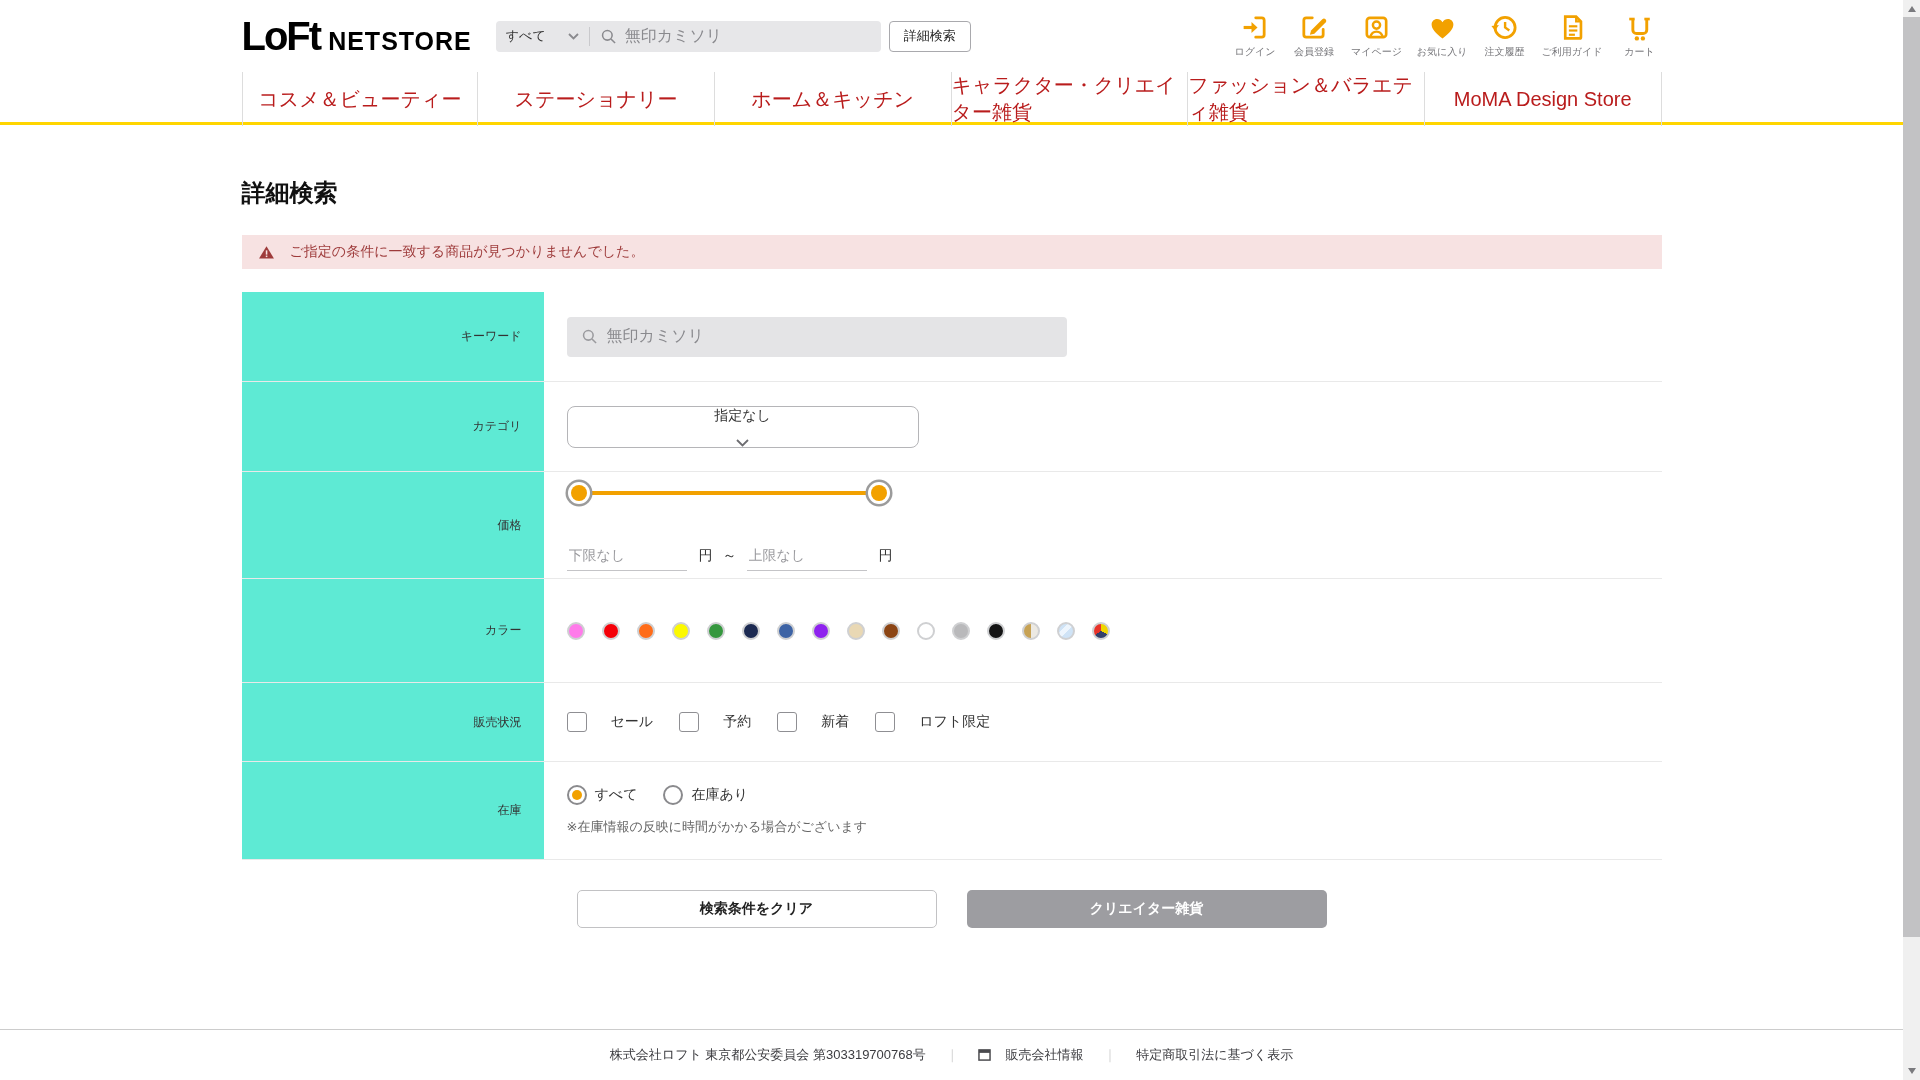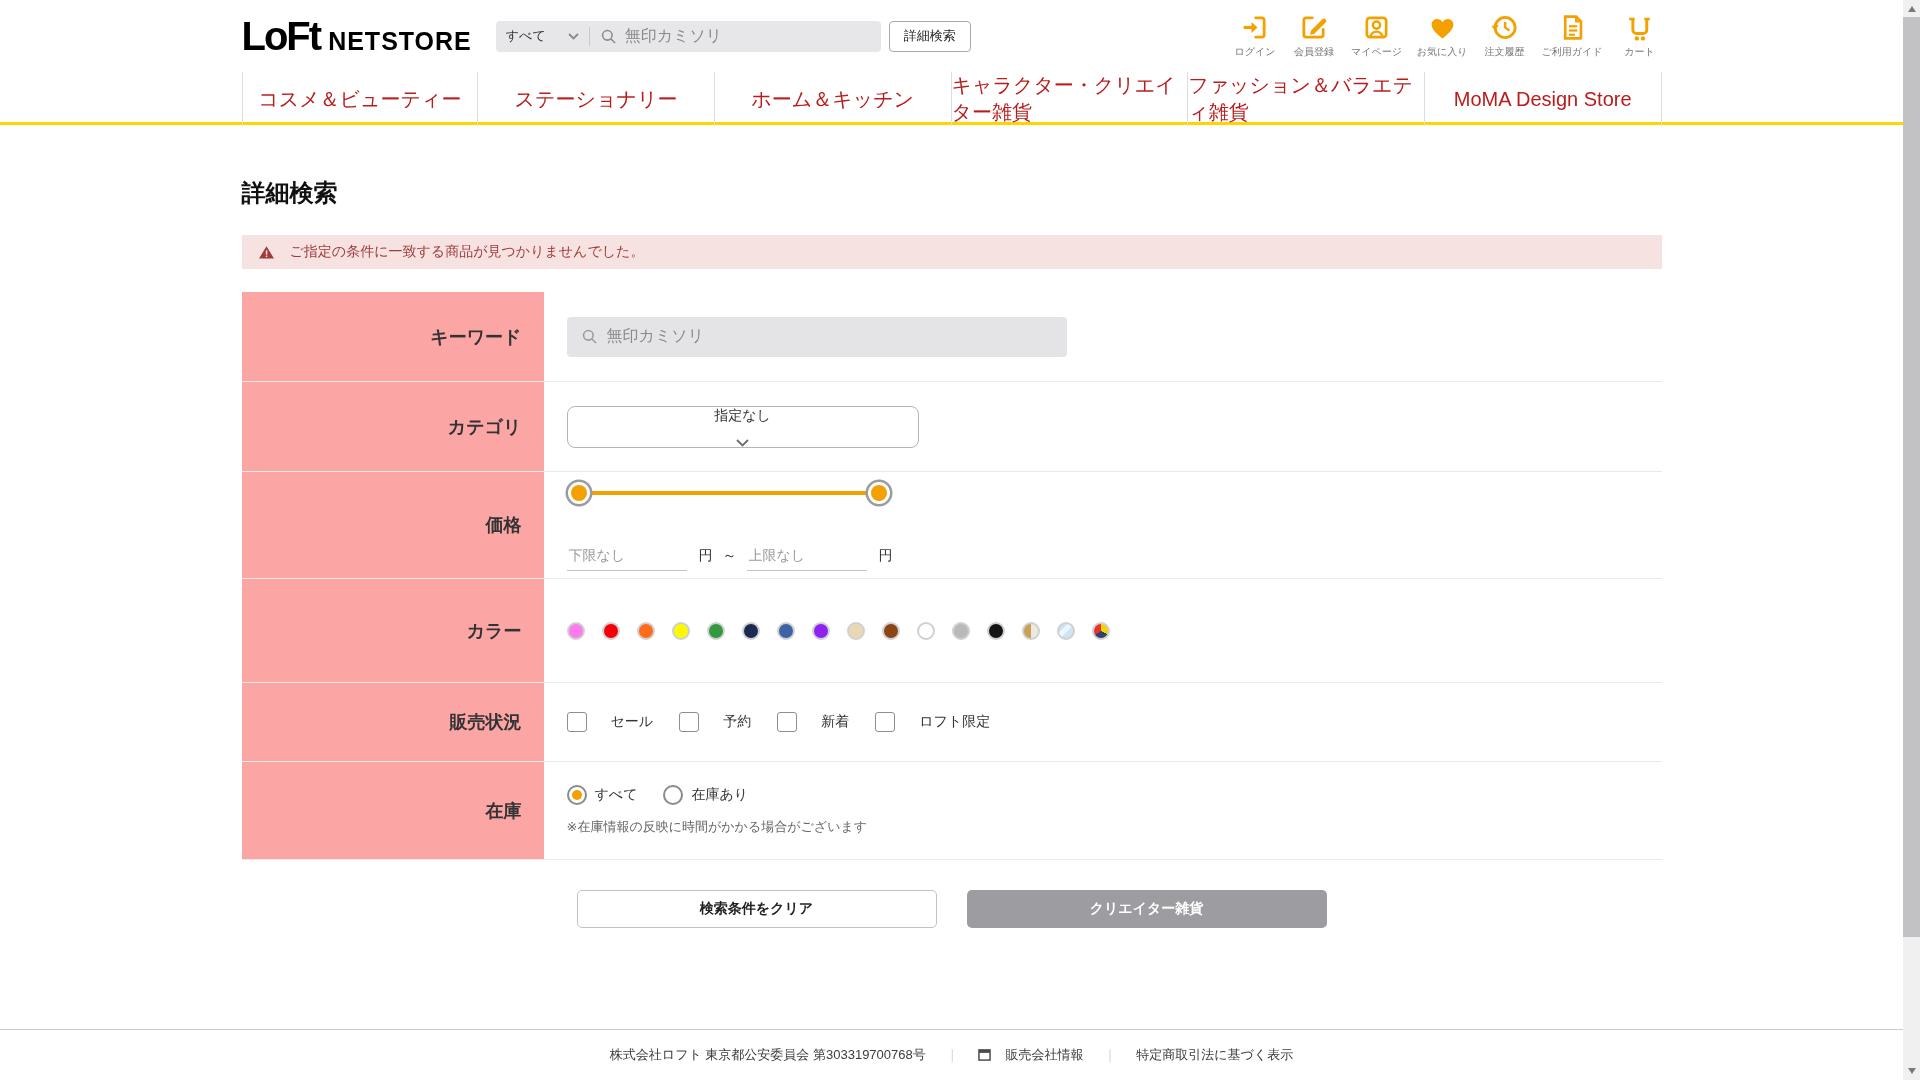--- a/index.html
+++ b/index.html
@@ -31,21 +31,21 @@
   .nav-item:first-child { border-left:1px solid #ddd; }
 
   
   .page-title { margin-top:52px; font-size:24px; font-weight:bold; color:#111; }
   .error-bar { margin-top:26px; height:34px; background:#F7E2E2; display:flex; align-items:center; padding:0 16px; gap:15px; }
   .error-bar svg { width:17px; height:17px; flex:0 0 auto; }
   .error-text { font-size:14px; color:#9E3B3B; }
 
   .form { margin-top:23px; }
   .form-row { display:flex; border-bottom:1px solid #e9e9e9; }
-  .label-cell { width:302px; background:#fca5a5; display:flex; align-items:center; justify-content:flex-end; padding-right:22px; font-size:18px; font-weight:bold; color:#333; flex:0 0 auto; }
+  .label-cell { width:302px; background:#5eead4; display:flex; align-items:center; justify-content:flex-end; padding-right:22px; font-size:12px; font-weight:normal; color:#333; flex:0 0 auto; }
   .content-cell { flex:1; display:flex; align-items:center; padding-left:23px; }
   .row-keyword { height:90px; } .row-category { height:90px; }
   .row-price { height:107px; } .row-color { height:104px; }
   .row-status { height:79px; } .row-stock { height:98px; }
 
   .kw-input-wrap { width:500px; height:40px; background:#e4e4e6; border-radius:4px; display:flex; align-items:center; padding:0 14px; gap:9px; }
   .kw-input { flex:1; border:none; background:transparent; outline:none; font-size:16px; color:#8a8a8e; font-family:Liberation Sans, sans-serif; }
 
   .cat-select { width:352px; height:42px; background:#fff; border:1px solid #b5b5b8; border-radius:8px; display:flex; align-items:center; justify-content:space-between; padding:0 16px; font-size:14px; color:#333; cursor:pointer;flex-direction:column; }
 

